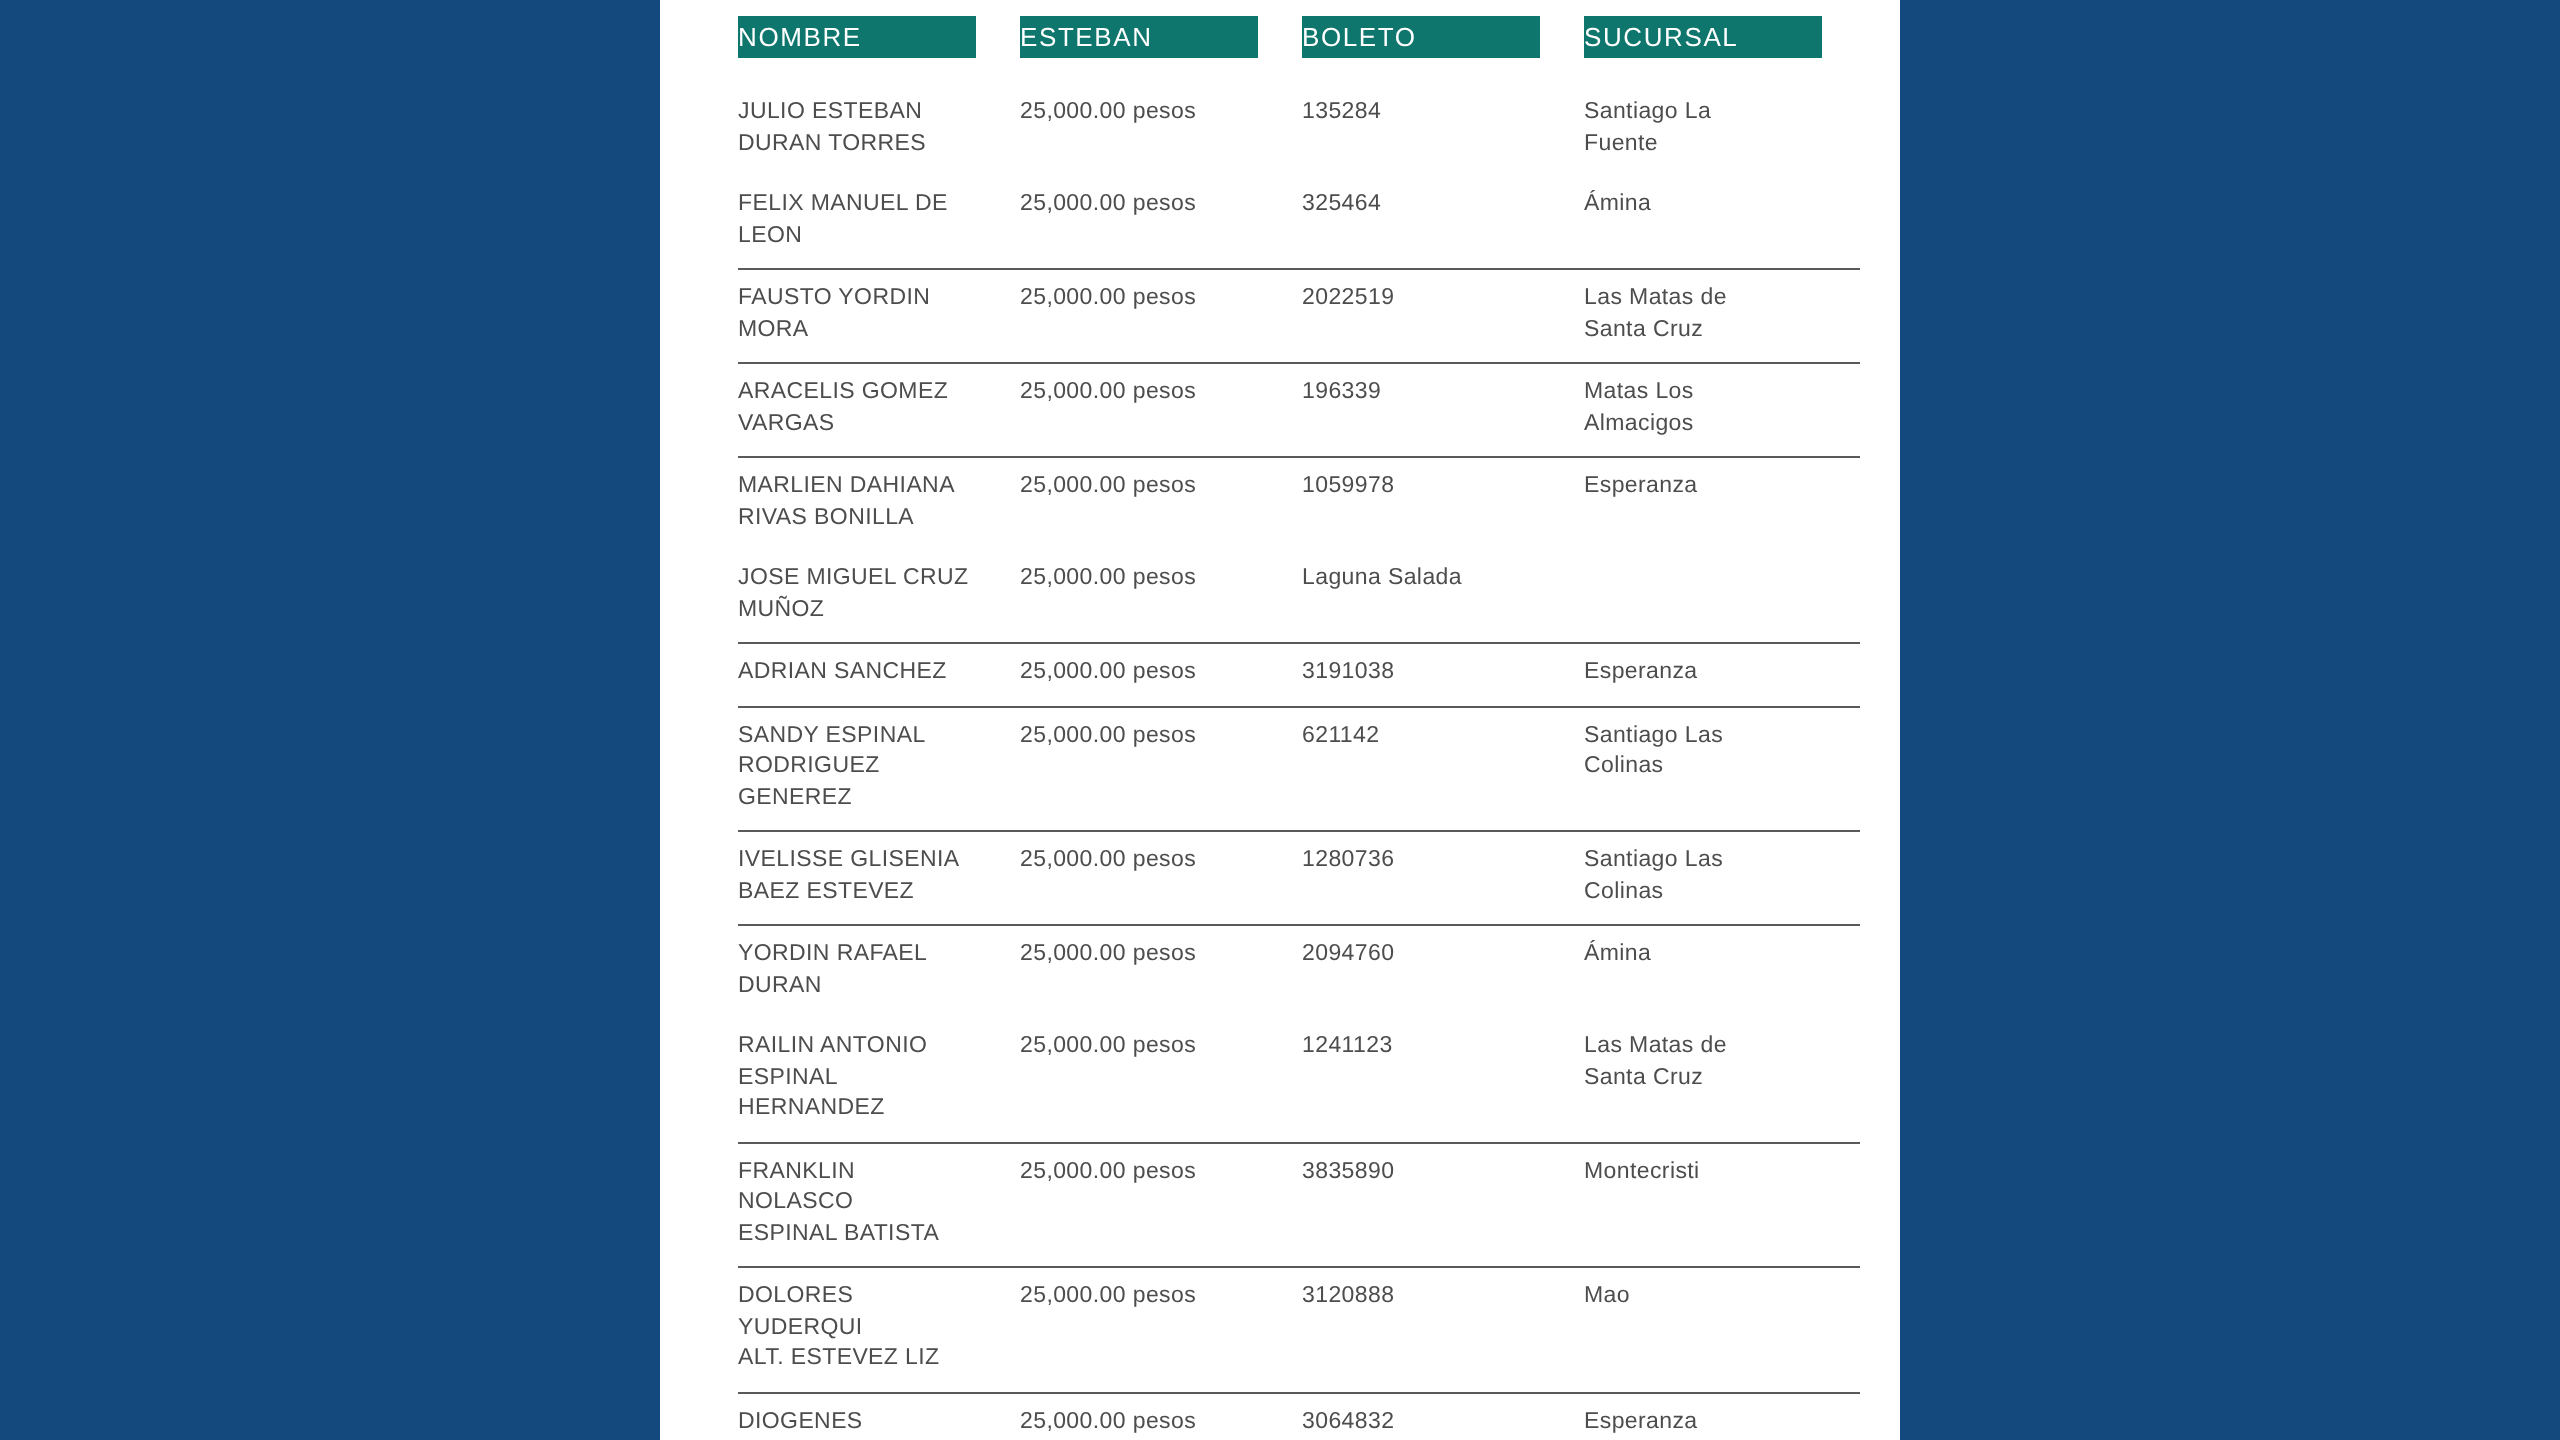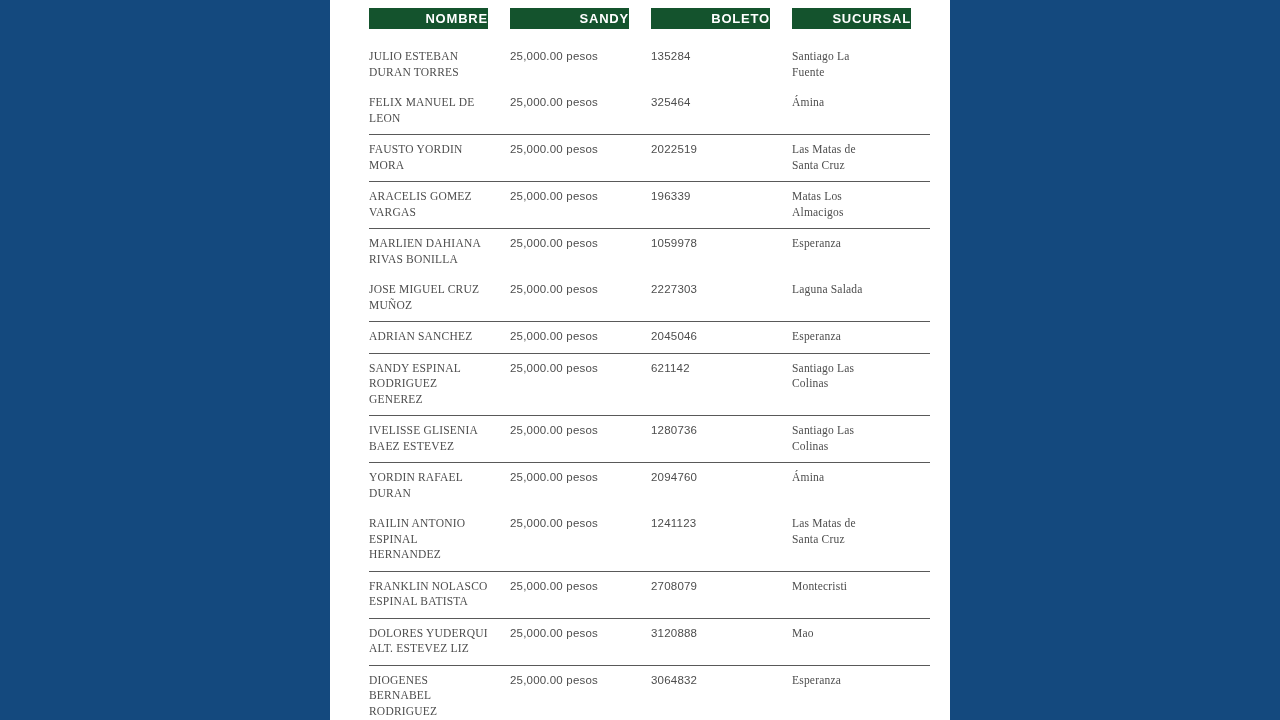--- a/index.html
+++ b/index.html
@@ -18,49 +18,49 @@
   
   .thead, .row {
     display: grid;
     grid-template-columns: 119px 119px 119px 119px;
     column-gap: 22px;
     margin-left: 39px;
     margin-right: 20px;
   }
   .thead { margin-top: 8px; }
   .th {
-    background: #14532d;
+    background: #0f766e;
     color: #FFFFFF;
-    font-weight: bold;
+    font-weight: normal;
     font-size: 13px;
     letter-spacing: 0.8px;
-    text-align: right;
+    text-align: left;
     height: 21px;
     line-height: 21px;
   }
   .rows { margin-top: 13px; }
   .row { padding: 7px 0 8px 0; }
   .row.divider { border-bottom: 1px solid #595959; }
   .cell {
     font-size: 11.5px;
     line-height: 15.5px;
     color: #4D4D4D;
     letter-spacing: 0.2px;
   }
-  .cell.name, .cell.sucursal { white-space: pre-line; font-family: Liberation Serif, serif; }
+  .cell.name, .cell.sucursal { white-space: pre-line; }
   .cell.boleto { text-align: left; }
 </style>
 </head>
 <body>
 
 <div class="panel">
 
   <div class="thead">
     <div class="th">NOMBRE</div>
-    <div class="th">SANDY</div>
+    <div class="th">ESTEBAN</div>
     <div class="th">BOLETO</div>
     <div class="th">SUCURSAL</div>
   </div>
 
   <div class="rows" id="rows">
       <div class="row">
         <div class="cell name">JULIO ESTEBAN
 DURAN TORRES</div>
         <div class="cell premio">25,000.00 pesos</div>
         <div class="cell boleto">135284</div>
@@ -94,27 +94,26 @@
         <div class="cell name">MARLIEN DAHIANA
 RIVAS BONILLA</div>
         <div class="cell premio">25,000.00 pesos</div>
         <div class="cell boleto">1059978</div>
         <div class="cell sucursal">Esperanza</div>
       </div>
       <div class="row divider">
         <div class="cell name">JOSE MIGUEL CRUZ
 MUÑOZ</div>
         <div class="cell premio">25,000.00 pesos</div>
-        <div class="cell boleto">2227303</div>
         <div class="cell sucursal">Laguna Salada</div>
       </div>
       <div class="row divider">
         <div class="cell name">ADRIAN SANCHEZ</div>
         <div class="cell premio">25,000.00 pesos</div>
-        <div class="cell boleto">2045046</div>
+        <div class="cell boleto">3191038</div>
         <div class="cell sucursal">Esperanza</div>
       </div>
       <div class="row divider">
         <div class="cell name">SANDY ESPINAL
 RODRIGUEZ GENEREZ</div>
         <div class="cell premio">25,000.00 pesos</div>
         <div class="cell boleto">621142</div>
         <div class="cell sucursal">Santiago Las
 Colinas</div>
       </div>
@@ -138,21 +137,21 @@
 ESPINAL HERNANDEZ</div>
         <div class="cell premio">25,000.00 pesos</div>
         <div class="cell boleto">1241123</div>
         <div class="cell sucursal">Las Matas de
 Santa Cruz</div>
       </div>
       <div class="row divider">
         <div class="cell name">FRANKLIN NOLASCO
 ESPINAL BATISTA</div>
         <div class="cell premio">25,000.00 pesos</div>
-        <div class="cell boleto">2708079</div>
+        <div class="cell boleto">3835890</div>
         <div class="cell sucursal">Montecristi</div>
       </div>
       <div class="row divider">
         <div class="cell name">DOLORES YUDERQUI
 ALT. ESTEVEZ LIZ</div>
         <div class="cell premio">25,000.00 pesos</div>
         <div class="cell boleto">3120888</div>
         <div class="cell sucursal">Mao</div>
       </div>
       <div class="row">

